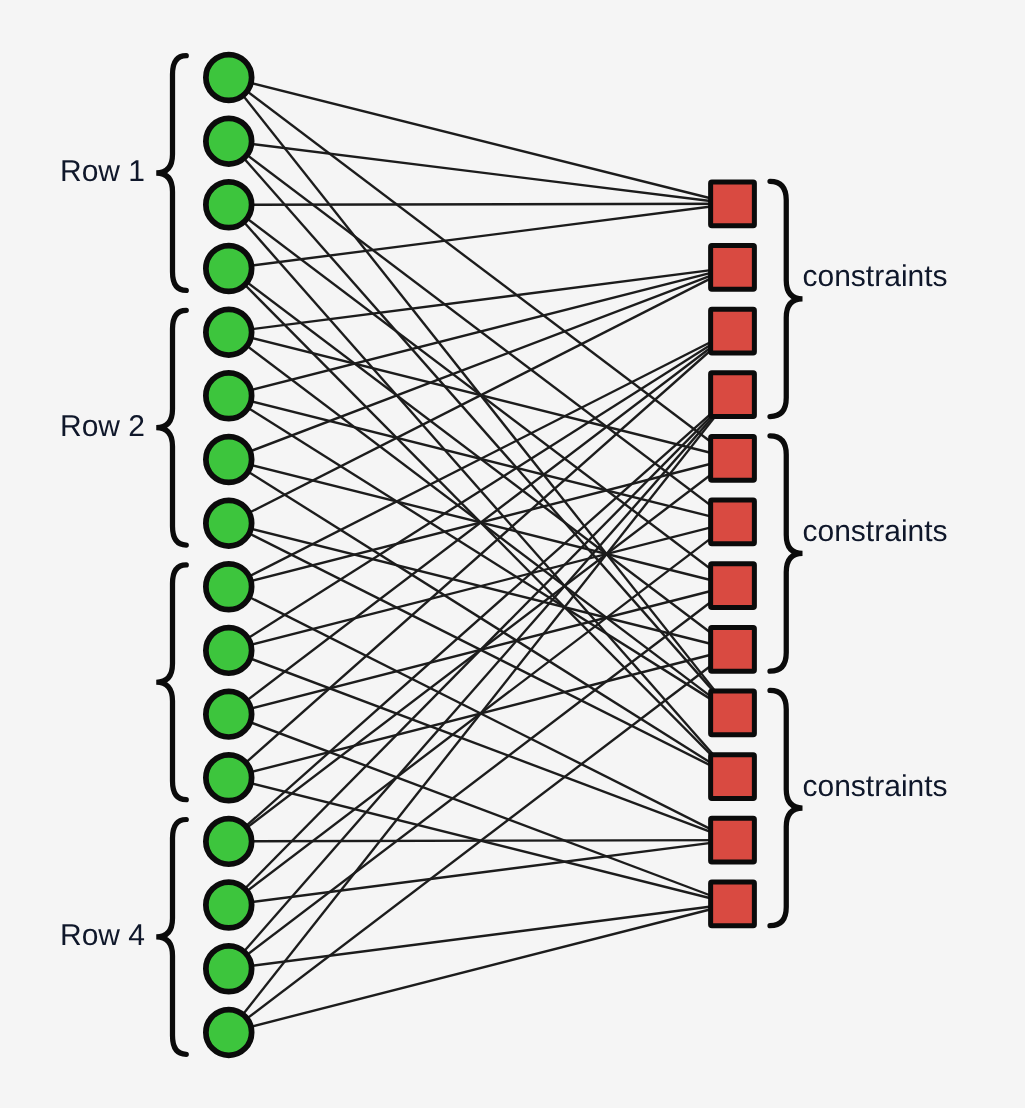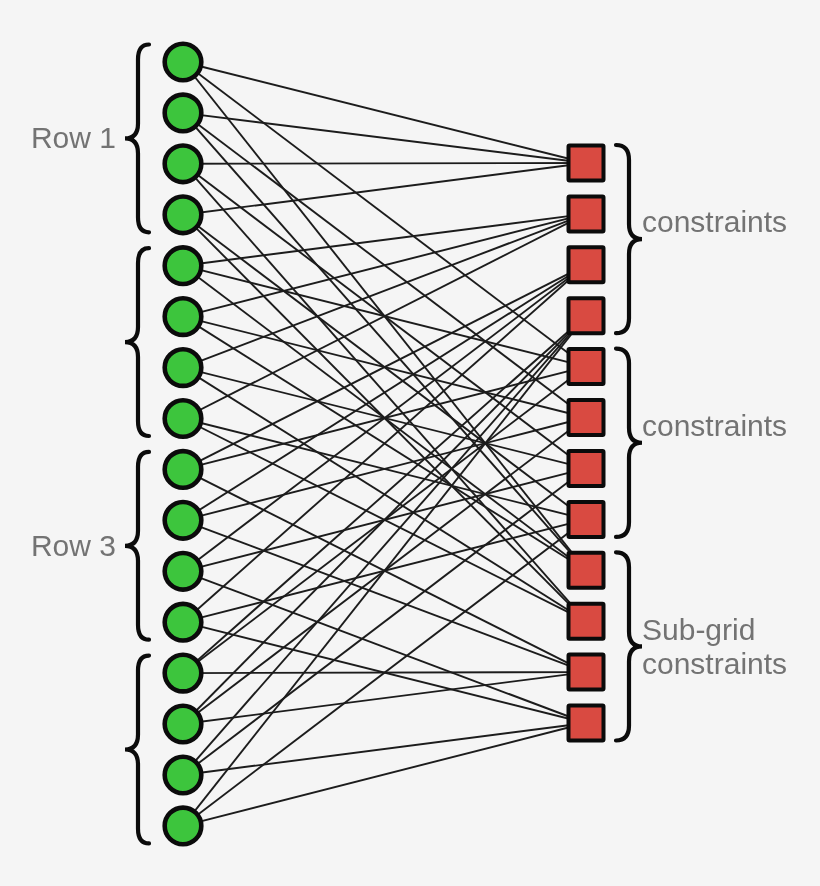--- a/index.html
+++ b/index.html
@@ -7,22 +7,22 @@
   .stage {
     position: relative;
     width: 820px;
     height: 886px;
     background: #f5f5f5;
     overflow: hidden;
   }
   .stage svg { position: absolute; left: 0; top: 0; }
   .glabel {
     position: absolute;
-    color: #737373;
-    font-size: 30px;
+    color: #0f172a;
+    font-size: 24px;
     line-height: 34px;
     white-space: nowrap;
   }
   .left-label { left: 10px; width: 106px; text-align: right; }
   .right-label { left: 642px; text-align: left; }
   #ll0 { top: 121px; }
   #ll1 { top: 325px; }
   #ll2 { top: 529px; }
   #ll3 { top: 732px; }
   #rl0 { top: 205px; }
@@ -113,25 +113,25 @@
       <rect x="568.5" y="400" width="35" height="35" rx="1" fill="#d94a41" stroke="#0b0b0b" stroke-width="4"></rect>
       <rect x="568.5" y="450.9" width="35" height="35" rx="1" fill="#d94a41" stroke="#0b0b0b" stroke-width="4"></rect>
       <rect x="568.5" y="501.9" width="35" height="35" rx="1" fill="#d94a41" stroke="#0b0b0b" stroke-width="4"></rect>
       <rect x="568.5" y="552.8" width="35" height="35" rx="1" fill="#d94a41" stroke="#0b0b0b" stroke-width="4"></rect>
       <rect x="568.5" y="603.7" width="35" height="35" rx="1" fill="#d94a41" stroke="#0b0b0b" stroke-width="4"></rect>
       <rect x="568.5" y="654.6" width="35" height="35" rx="1" fill="#d94a41" stroke="#0b0b0b" stroke-width="4"></rect>
       <rect x="568.5" y="705.5" width="35" height="35" rx="1" fill="#d94a41" stroke="#0b0b0b" stroke-width="4"></rect>
     </svg>
 
   <div class="glabel left-label" id="ll0">Row 1</div>
-  <div class="glabel left-label" id="ll2">Row 3</div>
+  <div class="glabel left-label" id="ll1">Row 2</div>
+  <div class="glabel left-label" id="ll3">Row 4</div>
 
   <div class="glabel right-label" id="rl0">
     <div>constraints</div>
   </div>
   <div class="glabel right-label" id="rl1">
     <div>constraints</div>
   </div>
   <div class="glabel right-label" id="rl2">
-    <div>Sub-grid</div>
     <div>constraints</div>
   </div>
 </div>
 
 </body></html>

